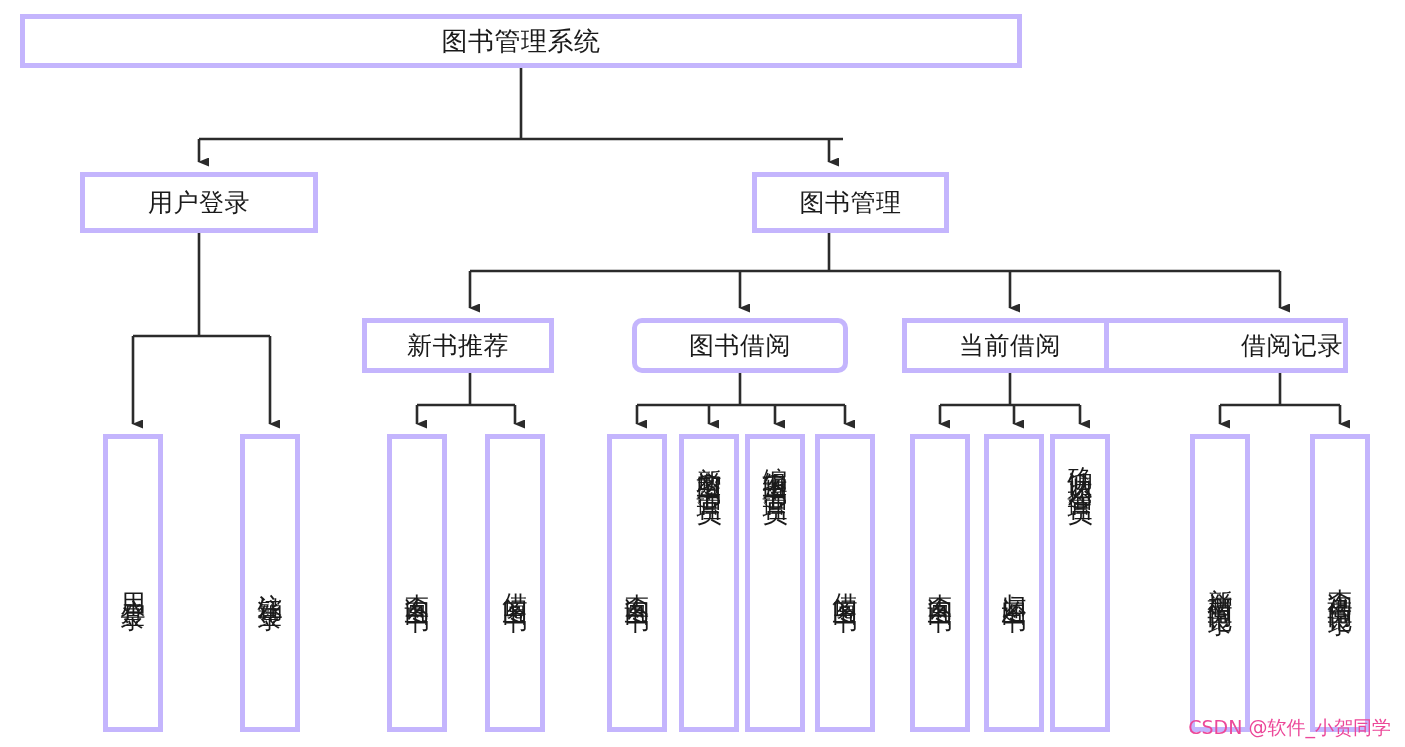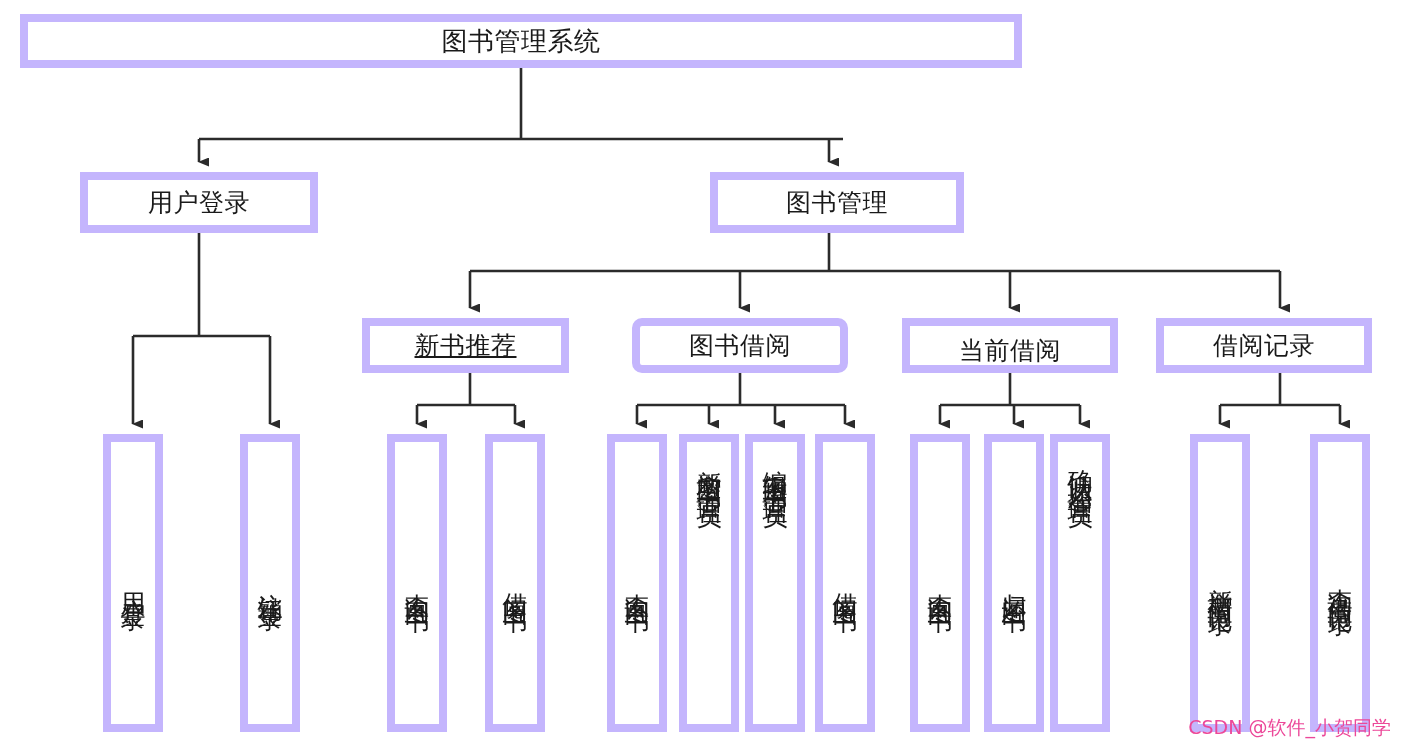--- a/index.html
+++ b/index.html
@@ -23,21 +23,21 @@
     left: 0;
     top: 0;
     width: 1405px;
     height: 747px;
     pointer-events: none;
   }
   .node {
     position: absolute;
     box-sizing: border-box;
     background: #ffffff;
-    border: 8px solid #c4b5fd;
+    border: 5px solid #c4b5fd;
     display: flex;
     align-items: center;
     justify-content: center;
     color: #1a1a1a;
     z-index: 2;
   }
   .node-label {
     display: block;
     text-align: center;
     line-height: 1.18;
@@ -134,34 +134,34 @@
     </g>
   </svg>
 
   <div class="node h root" style="left:20px;top:14px;width:1002px;height:54px;">
     <span class="node-label">图书管理系统</span>
   </div>
 
   <div class="node h" style="left:80px;top:172px;width:238px;height:61px;">
     <span class="node-label">用户登录</span>
   </div>
-  <div class="node h" style="left:710px;top:172px;width:254px;height:61px;">
+  <div class="node h" style="left:752px;top:172px;width:197px;height:61px;">
     <span class="node-label">图书管理</span>
   </div>
 
-  <div class="node h" style="left:362px;top:318px;width:207px;height:55px;text-decoration:underline;">
+  <div class="node h" style="left:362px;top:318px;width:192px;height:55px;">
     <span class="node-label">新书推荐</span>
   </div>
   <div class="node h" style="left:632px;top:318px;width:216px;height:55px;border-radius:10px;">
     <span class="node-label">图书借阅</span>
   </div>
-  <div class="node h" style="left:902px;top:318px;width:216px;height:55px;align-items:flex-end;">
+  <div class="node h" style="left:902px;top:318px;width:216px;height:55px;">
     <span class="node-label">当前借阅</span>
   </div>
-  <div class="node h" style="left:1156px;top:318px;width:216px;height:55px;">
+  <div class="node h" style="left:1104px;top:318px;width:244px;height:55px;justify-content:flex-end;">
     <span class="node-label">借阅记录</span>
   </div>
 
   <div class="node v center" style="left:103px;top:434px;width:60px;height:298px;">
     <span class="node-label">用户登录</span>
   </div>
   <div class="node v center" style="left:240px;top:434px;width:60px;height:298px;">
     <span class="node-label">注销登录</span>
   </div>
 

